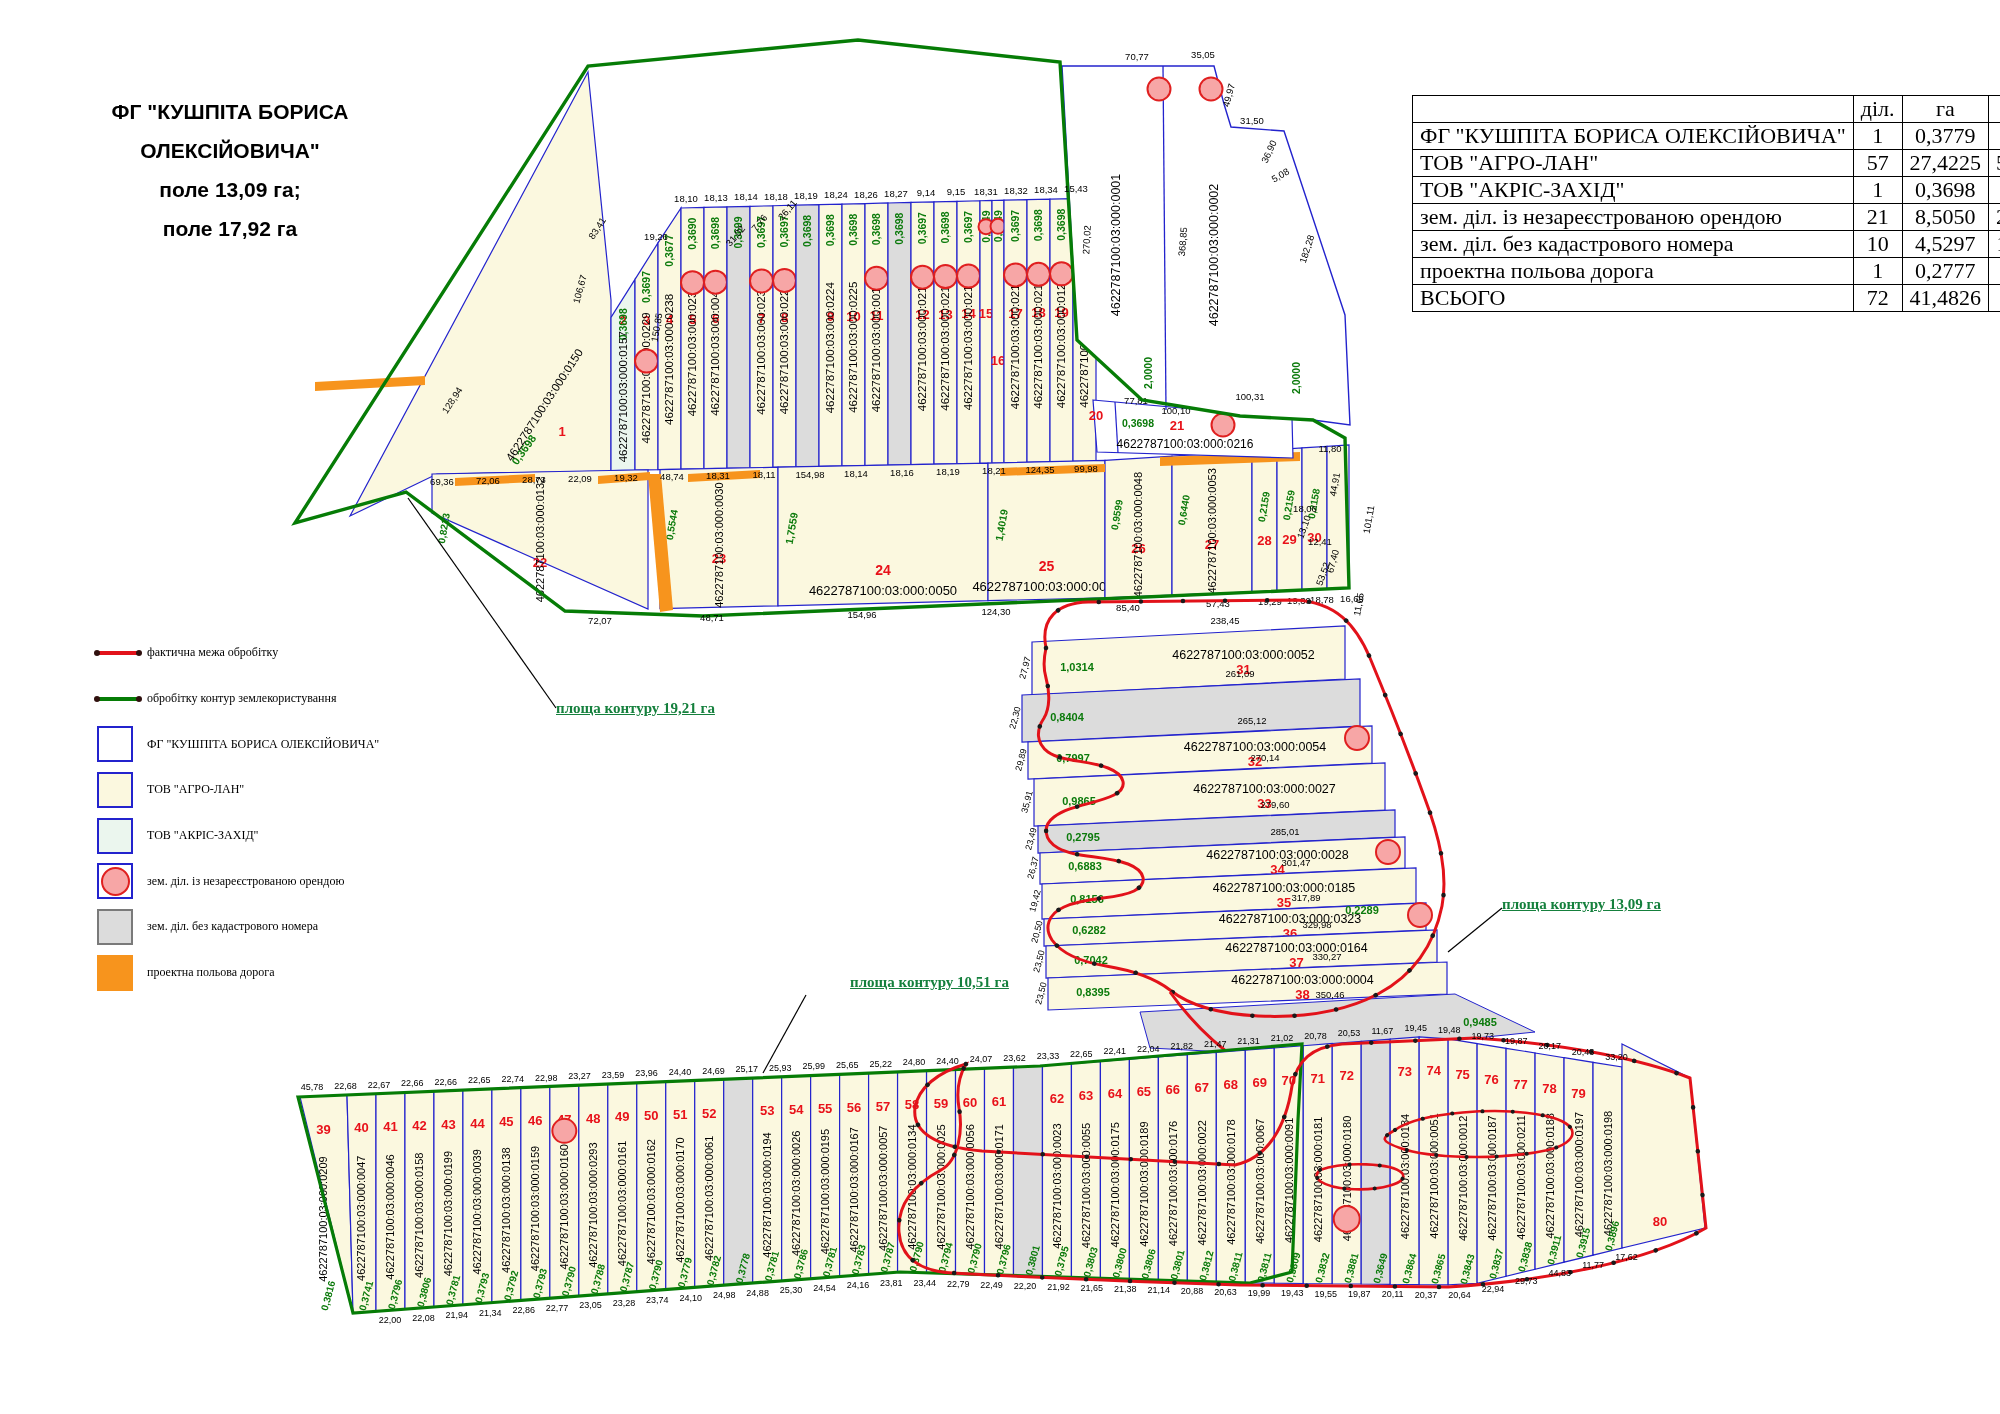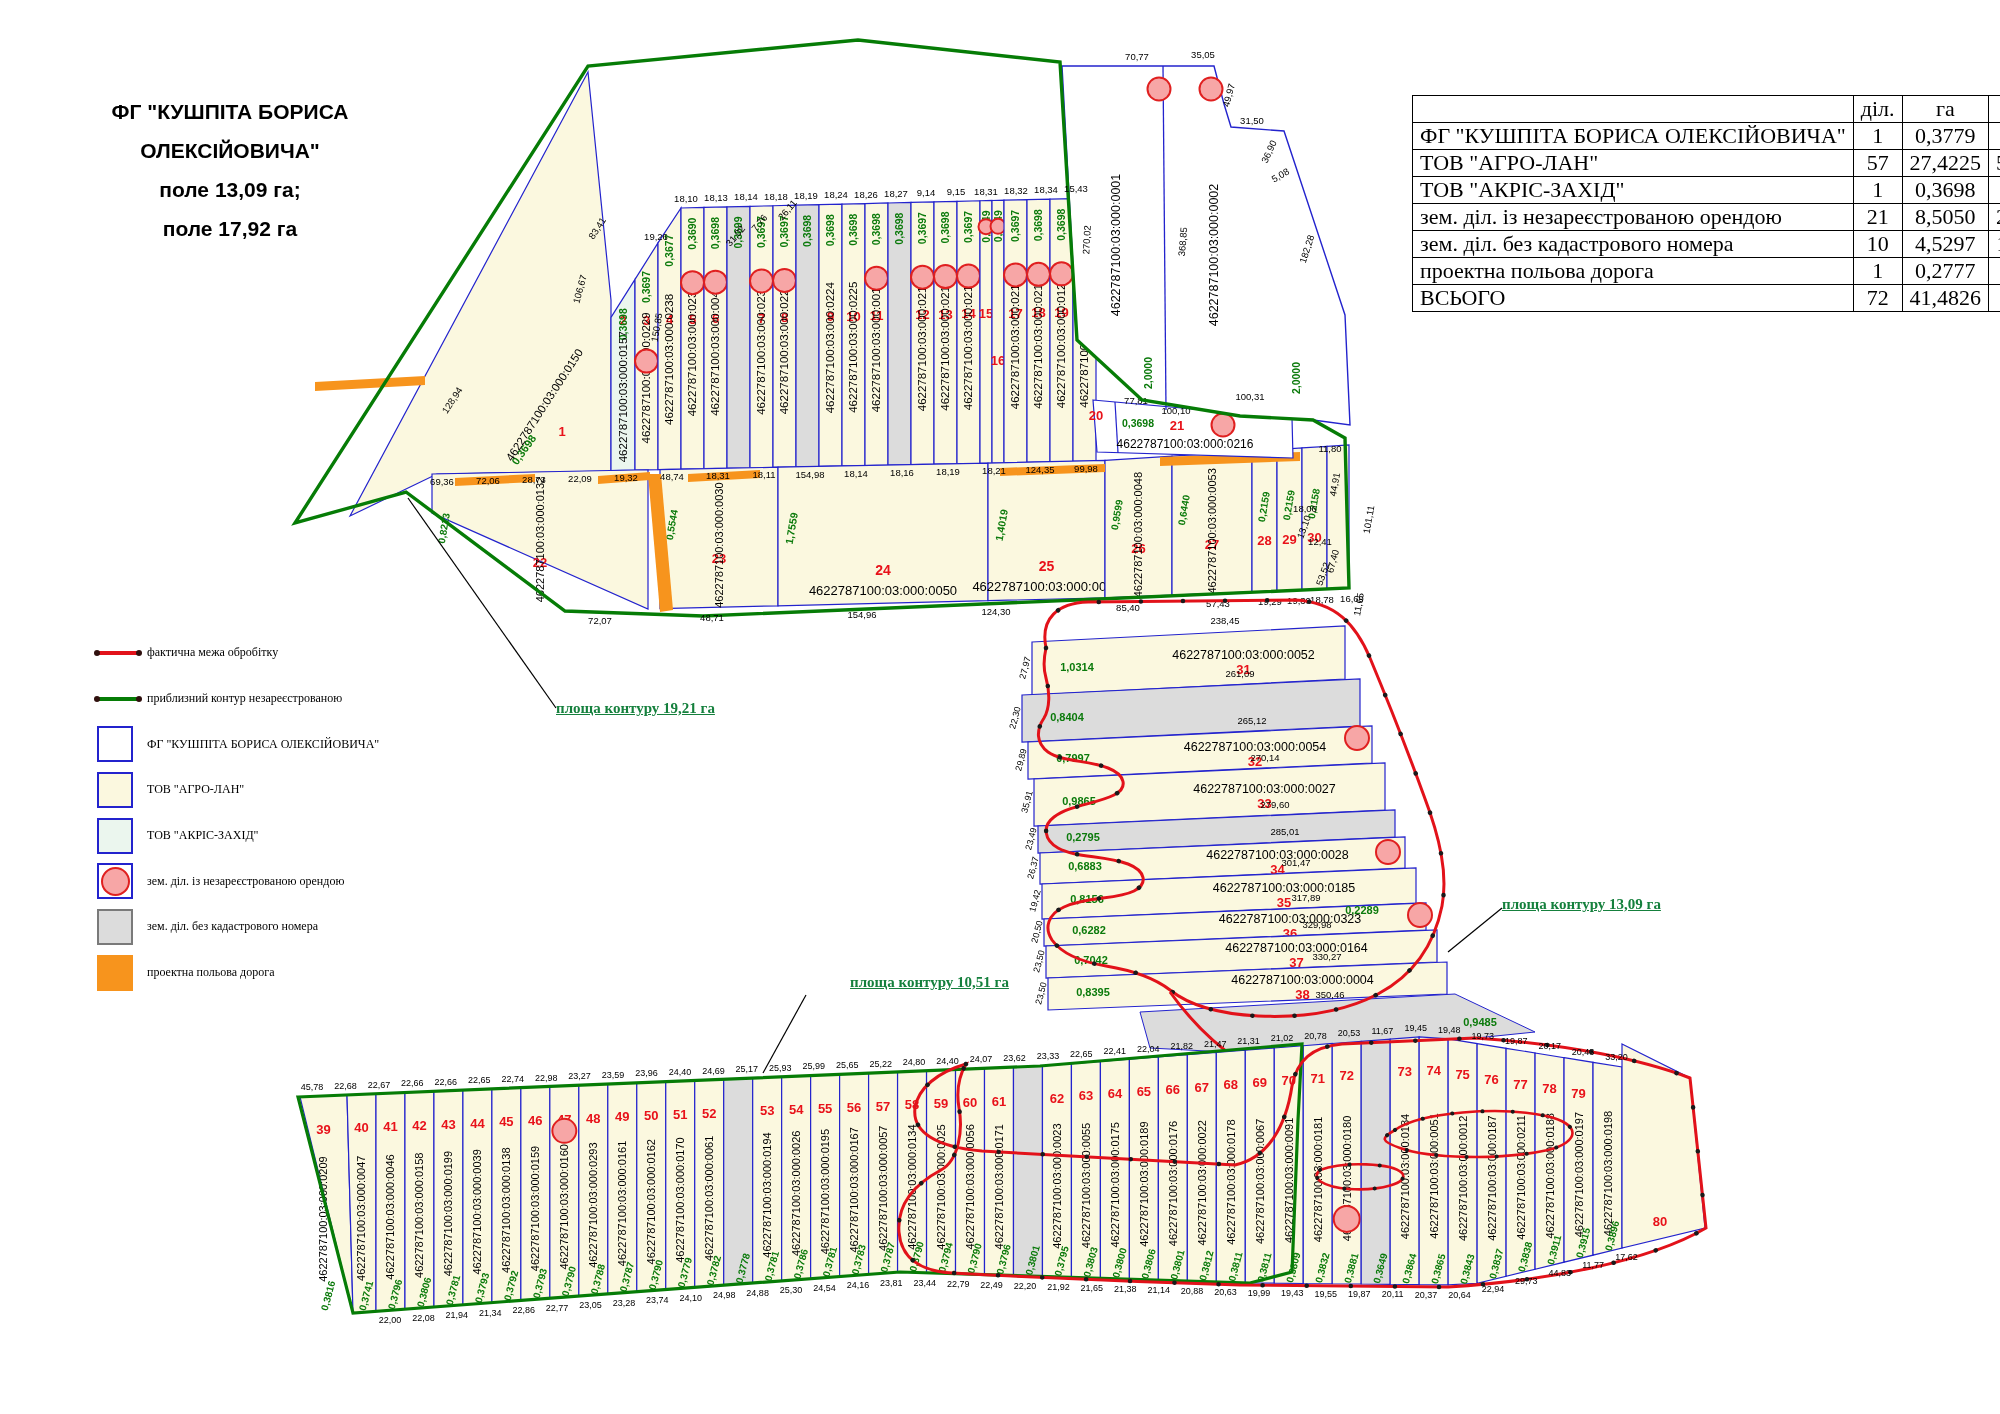--- a/index.html
+++ b/index.html
@@ -104,21 +104,21 @@
         </div>
         <div class="leg-label">фактична межа обробітку</div>
       </div>
       <div class="leg-item">
         <div class="leg-swatch">
           <div class="leg-line" style="background: rgb(6, 124, 6);">
             <i class="l"></i>
             <i class="r"></i>
           </div>
         </div>
-        <div class="leg-label">приблизний контур незареєстрованою</div>
+        <div class="leg-label">обробітку контур землекористування</div>
       </div>
       <div class="leg-item">
         <div class="leg-swatch">
           <div class="leg-box" style="background: rgb(255, 255, 255); border: 2px solid rgb(35, 35, 205);"></div>
         </div>
         <div class="leg-label">ФГ "КУШПІТА БОРИСА ОЛЕКСІЙОВИЧА"</div>
       </div>
       <div class="leg-item">
         <div class="leg-swatch">
           <div class="leg-box" style="background: rgb(251, 248, 223); border: 2px solid rgb(35, 35, 205);"></div>

